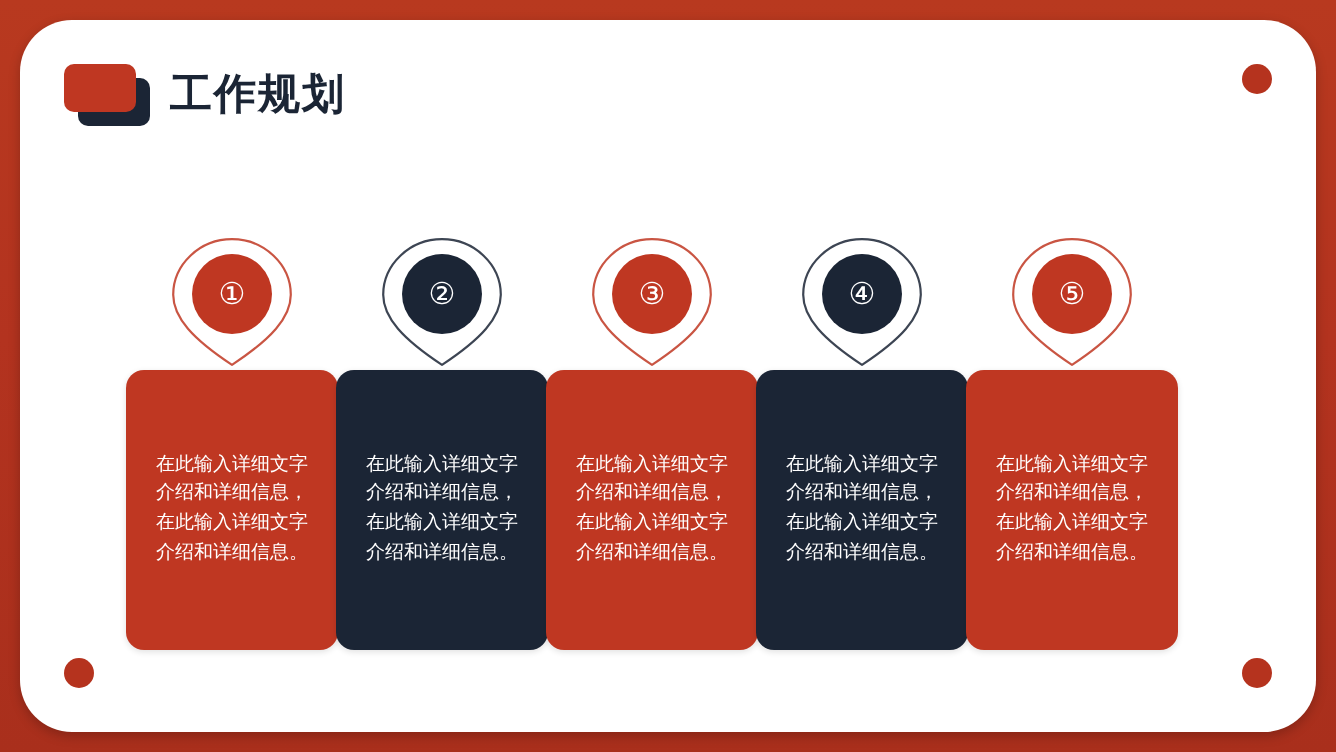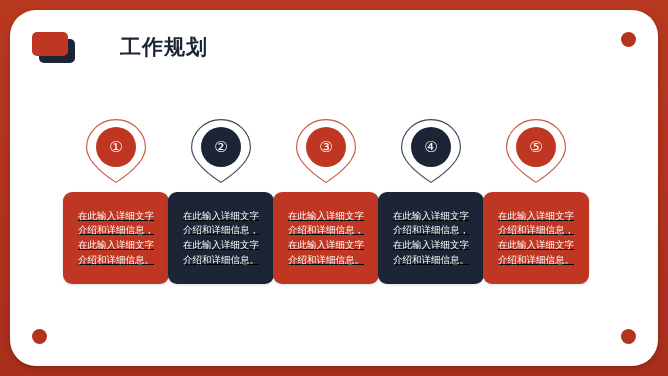--- a/index.html
+++ b/index.html
@@ -45,21 +45,20 @@
   .corner-dot.br { right: 22px; bottom: 22px; }
 
   
   #title-block {
     position: absolute;
     left: 22px;
     top: 17px;
     height: 40px;
     display: flex;
     align-items: center;
-    gap: 35px;
   }
   #title-mark {
     position: relative;
     width: 44px;
     height: 30px;
     margin-right: 9px;
   }
   #title-mark-shadow {
     position: absolute;
     left: 7px;
@@ -123,29 +122,28 @@
     justify-content: center;
   }
   .pin-num {
     color: #ffffff;
     font-size: 15px;
     line-height: 1;
     font-family: "DejaVu Sans", sans-serif;
   }
   .box {
     position: relative;
-    margin-top: 8px;
+    margin-top: 1px;
     width: 106px;
-    height: 92px;
+    height: 140px;
     border-radius: 9px;
     display: flex;
     align-items: center;
     justify-content: center;
     box-shadow: 0 1px 3px rgba(0,0,0,0.12);
-    text-decoration: underline;
   }
   .box-text {
     color: #ffffff;
     font-size: 9.5px;
     line-height: 1.55;
     text-align: center;
     width: 84px;
     word-break: break-all;
   }
   

